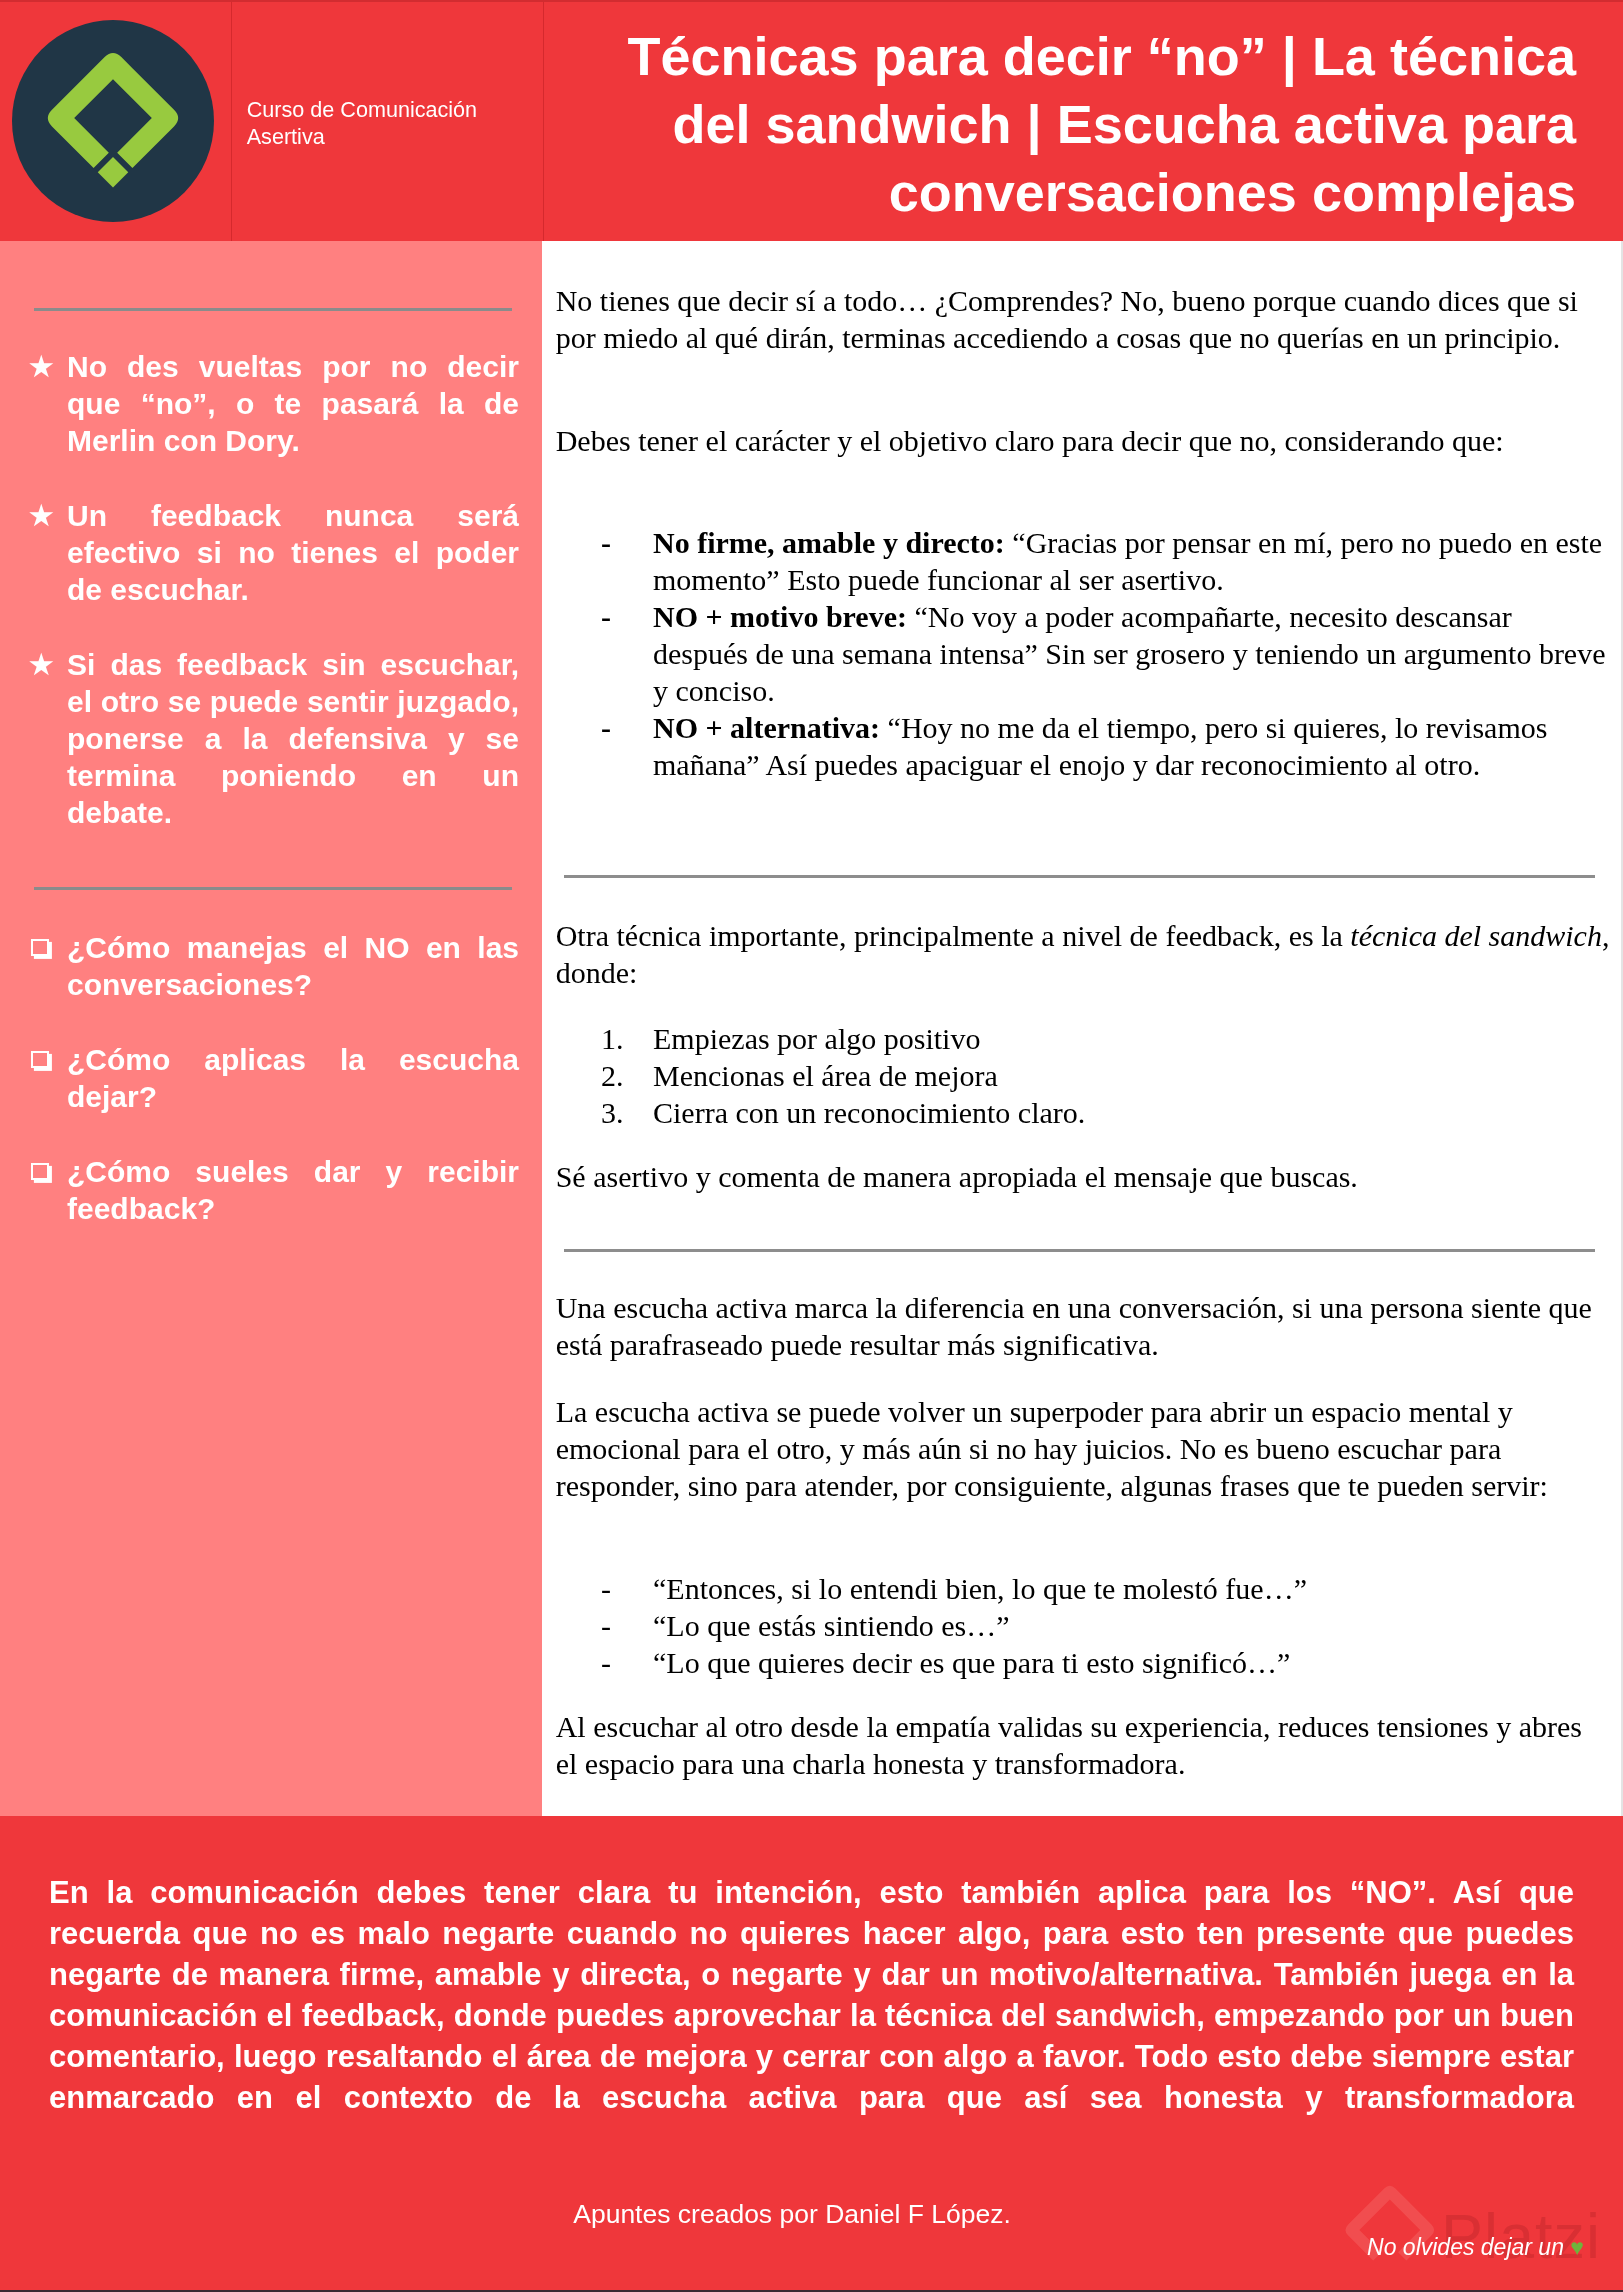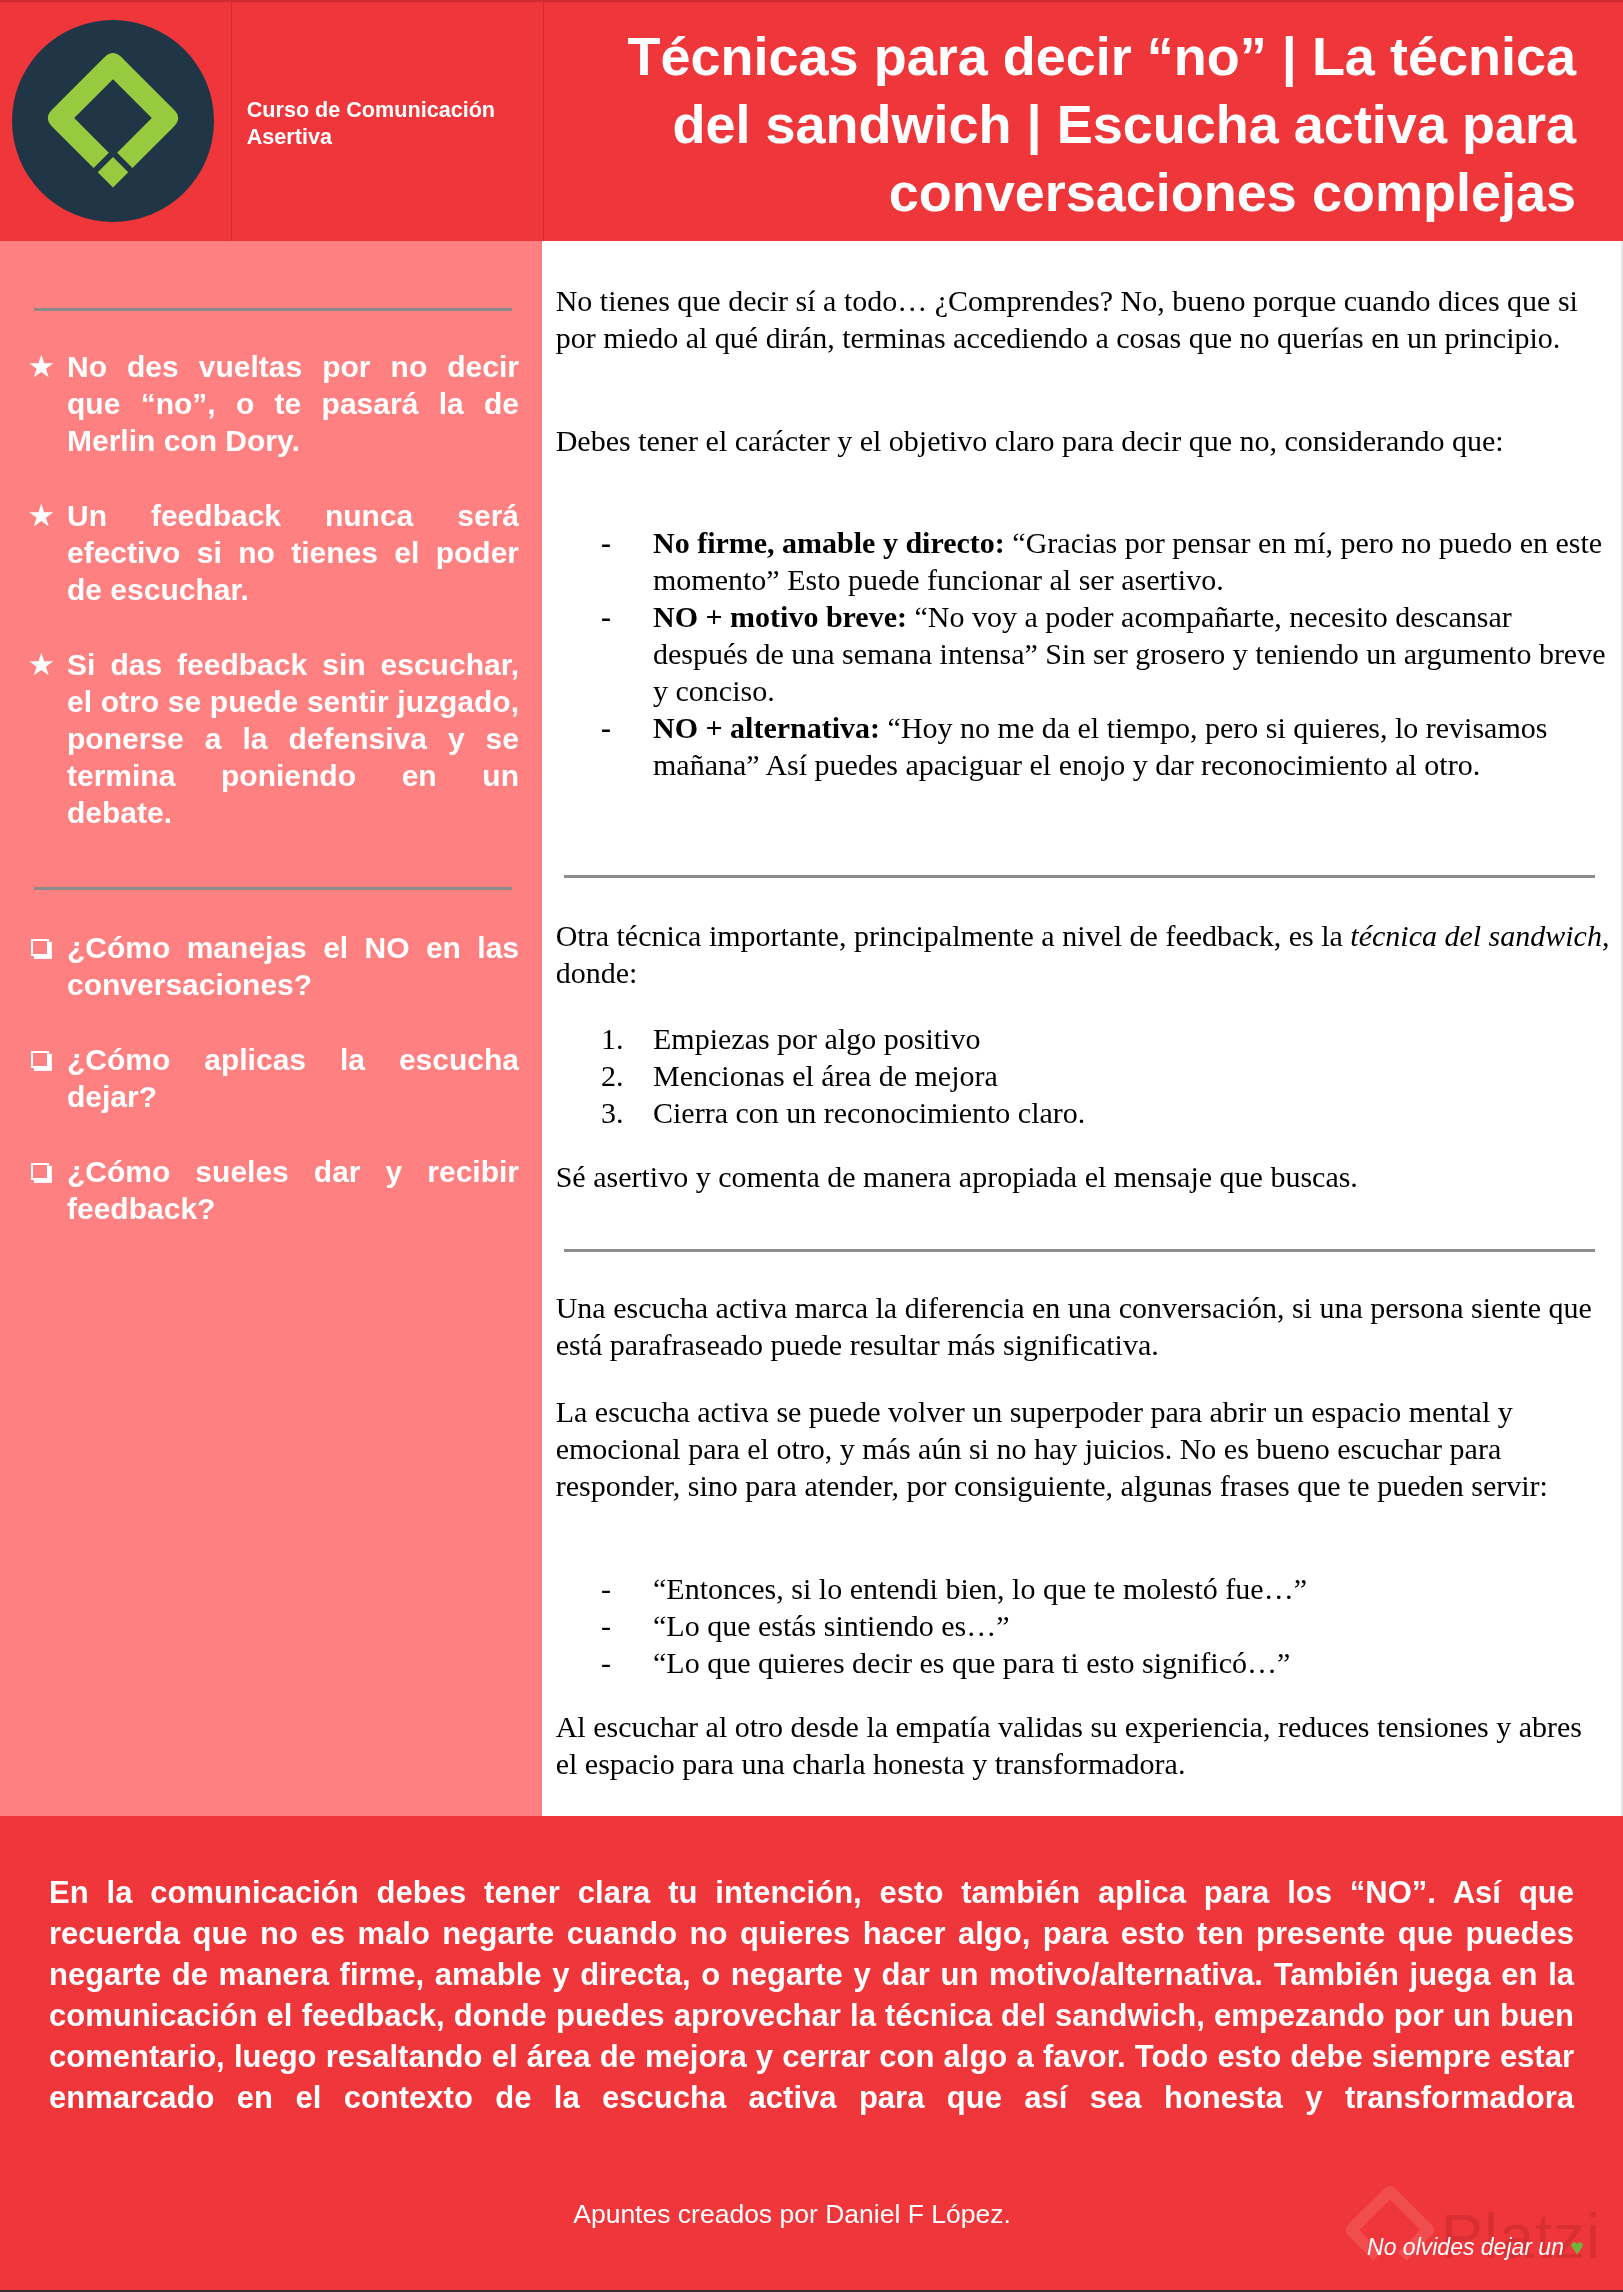--- a/index.html
+++ b/index.html
@@ -5,21 +5,21 @@
   * { box-sizing: border-box; margin: 0; padding: 0; }
   html, body { width: 1623px; height: 2293px; background: #ffffff; overflow: hidden; }
   body { font-family: "Liberation Sans", sans-serif; position: relative; }
 
   
   .header { position: absolute; left: 0; top: 0; width: 1623px; height: 241px; background: #ef373b; border-top: 2px solid #d22c30; }
   .logo-cell { position: absolute; left: 0; top: 0; width: 232px; height: 241px; border-right: 1px solid #d5292d; }
   .logo-circle { position: absolute; left: 11.8px; top: 17.6px; width: 202px; height: 202px; border-radius: 50%; background: #203646; }
   .logo-circle svg { position: absolute; left: 0; top: 0; width: 202px; height: 202px; }
   .course-cell { position: absolute; left: 232px; top: 0; width: 312px; height: 241px; border-right: 1px solid #d5292d; }
-  .course-name { position: absolute; left: 14.7px; top: 94px; width: 294px; color: #fff; font-weight: bold; font-size: 21.6px; line-height: 27.4px; }
+  .course-name { position: absolute; left: 14.7px; top: 94px; width: 294px; color: #fff; font-weight: normal; font-size: 21.6px; line-height: 27.4px; }
   .title { position: absolute; right: 47px; top: 19.6px; width: 1029px; text-align: right; color: #fff; font-weight: bold; font-size: 54px; line-height: 68px; }
 
   
   .sidebar { position: absolute; left: 0; top: 241px; width: 542px; height: 1575px; background: #ff8080; }
   .side-hr { position: absolute; left: 34px; width: 478px; height: 2.9px; background: #8b8b8b; }
   .side-list { position: absolute; left: 29px; width: 490px; color: #fff; font-weight: bold; font-size: 30px; line-height: 37px; }
   .side-item { position: relative; padding-left: 38px; text-align: justify; margin-bottom: 38px; }
   .side-item .bullet { position: absolute; left: 0; top: 0; font-size: 27.4px; }
   .sq { position: absolute; left: 2px; top: 9.8px; width: 17.6px; height: 17.6px; border: 2px solid #fff; box-shadow: 2.9px 2.9px 0 0 #fff; background: transparent; }
 

